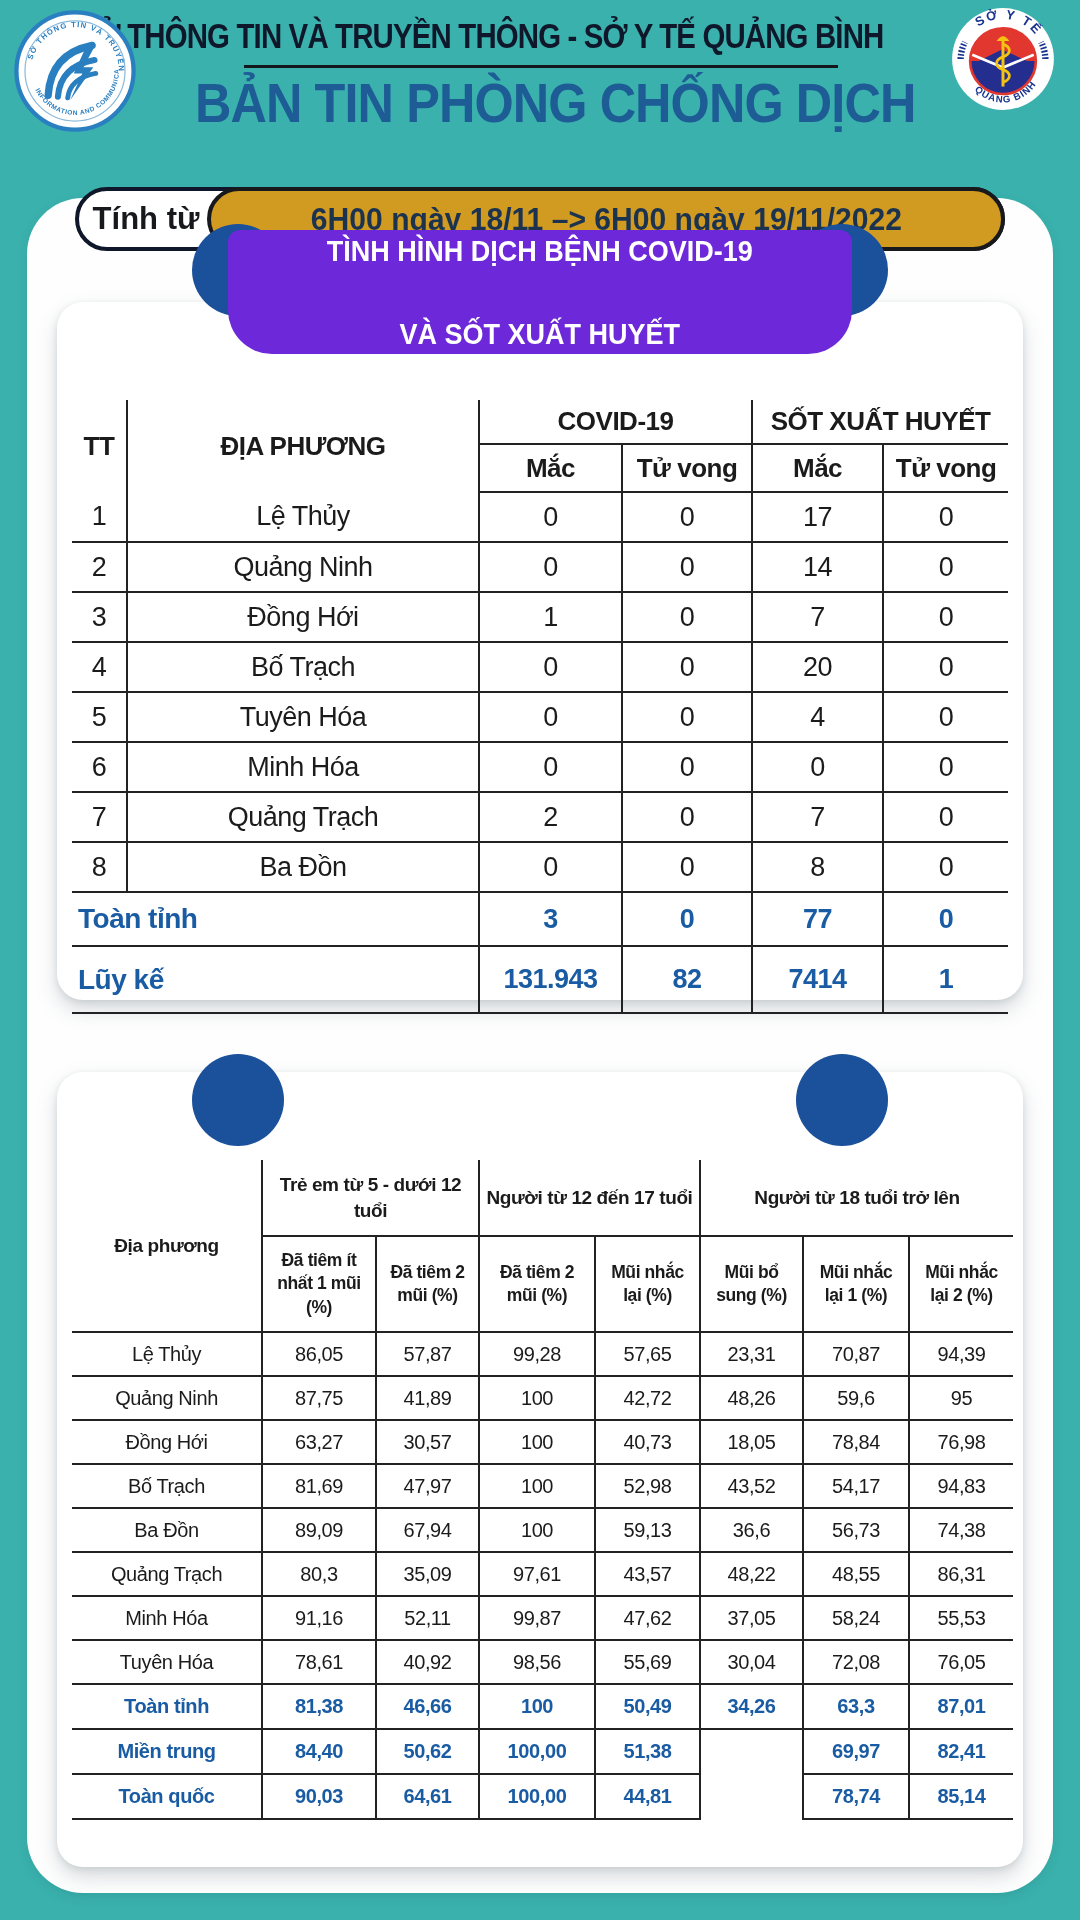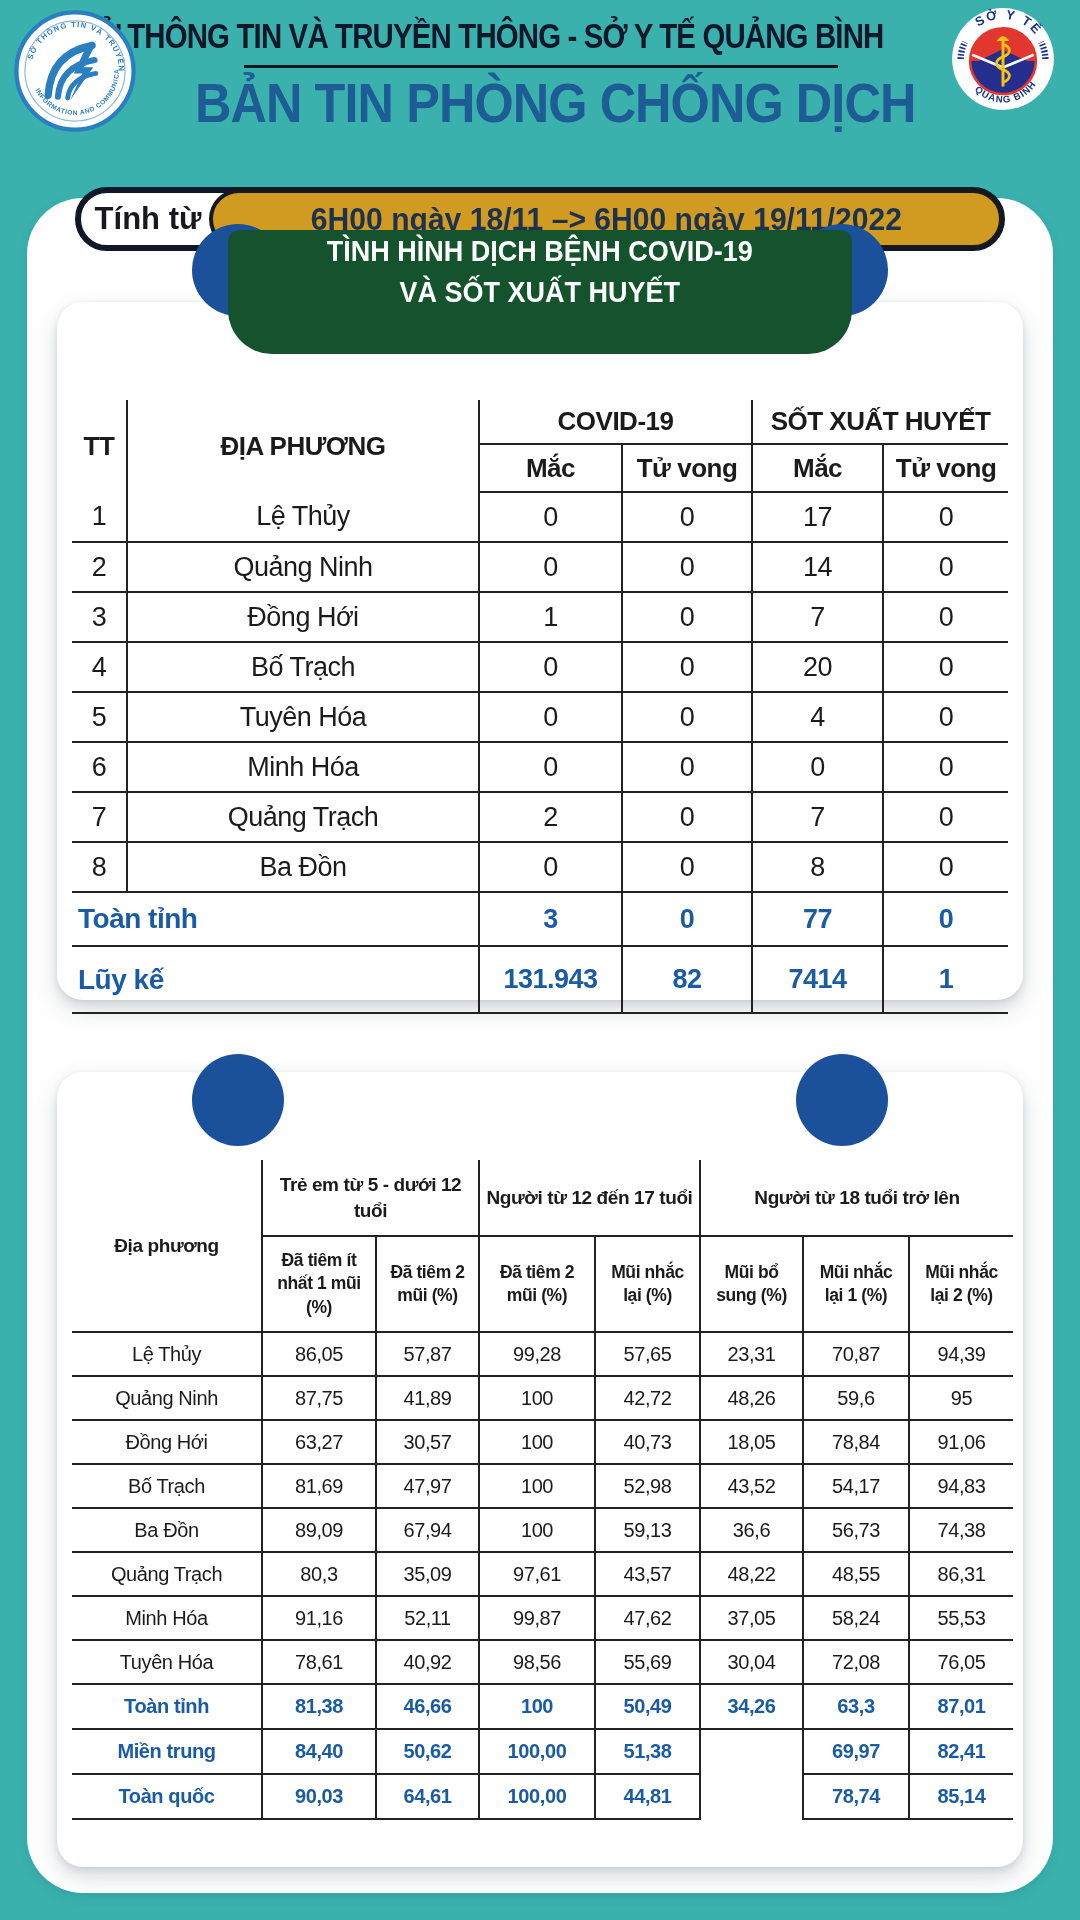--- a/index.html
+++ b/index.html
@@ -28,21 +28,21 @@
     position:absolute;top:70px;left:0;width:1080px;text-align:center;
     font-size:56px;font-weight:800;color:#1d5c94;white-space:nowrap;margin-left:15px;
   }
   .main-title span{display:inline-block;transform:scaleX(.9);letter-spacing:-1px;}
   .logo{position:absolute;}
   .logo.left{left:14px;top:10px;}
   .logo.right{left:950px;top:6px;}
   
   .period{
     position:absolute;left:75px;top:187px;width:930px;height:64px;box-sizing:border-box;
-    background:#fff;border:6px solid #0f172a;border-radius:36px;
+    background:#fff;border:4px solid #0f172a;border-radius:36px;
   }
   .period-label{
     position:absolute;left:0;top:0;bottom:0;width:134px;
     display:flex;align-items:center;justify-content:center;
     font-size:31px;font-weight:bold;color:#17191d;
   }
   .period-value{
     position:absolute;left:128px;top:-4px;bottom:-4px;right:-4px;box-sizing:border-box;
     background:#d19a20;border:4px solid #17191d;border-radius:36px;
     display:flex;align-items:center;justify-content:center;
@@ -58,22 +58,22 @@
   .card.vaccine{top:1072px;height:795px;}
   
   .ribbon{position:absolute;left:50%;transform:translateX(-50%);width:700px;height:130px;}
   .ribbon.covid{top:224px;}
   .ribbon.vaccine{top:1054px;}
   .ribbon .hump{position:absolute;top:0;width:92px;height:92px;border-radius:50%;background:#1b509b;}
   .ribbon .hump.l{left:2px;}
   .ribbon .hump.r{right:2px;}
   .ribbon .band{
     position:absolute;left:38px;right:38px;top:6px;bottom:0;
-    background:#14532d;border-radius:12px 12px 44px 44px;
-    display:flex;flex-direction:column;align-items:center;justify-content:flex-start;
+    background:#6d28d9;border-radius:12px 12px 44px 44px;
+    display:flex;flex-direction:column;align-items:center;justify-content:space-between;
     color:#fff;font-size:30px;font-weight:800;line-height:1.38;text-align:center;
   }
   .ribbon .band span{display:inline-block;transform:scaleX(.9);white-space:nowrap;}
   
   table{border-collapse:collapse;table-layout:fixed;position:absolute;}
   th,td{padding:0 4px;text-align:center;vertical-align:middle;overflow:hidden;}
   .b-r{border-right:2px solid #222;}
   .b-b{border-bottom:2px solid #222;}
   
   .t1{left:72px;top:400px;width:936px;font-size:27px;color:#1b1b1b;letter-spacing:-.5px;}
@@ -339,21 +339,21 @@
       </tr>
 
       <tr>
         <td class="b-r b-b">Đồng Hới</td>
         <td class="b-r b-b">63,27</td>
         <td class="b-r b-b">30,57</td>
         <td class="b-r b-b">100</td>
         <td class="b-r b-b">40,73</td>
         <td class="b-r b-b">18,05</td>
         <td class="b-r b-b">78,84</td>
-        <td class="b-b">91,06</td>
+        <td class="b-b">76,98</td>
       </tr>
 
       <tr>
         <td class="b-r b-b">Bố Trạch</td>
         <td class="b-r b-b">81,69</td>
         <td class="b-r b-b">47,97</td>
         <td class="b-r b-b">100</td>
         <td class="b-r b-b">52,98</td>
         <td class="b-r b-b">43,52</td>
         <td class="b-r b-b">54,17</td>

